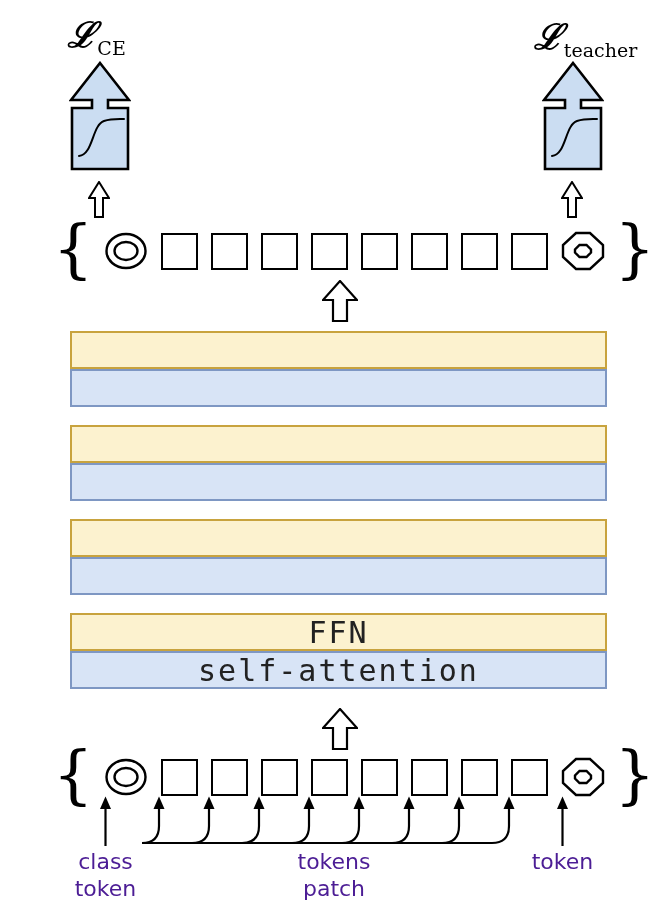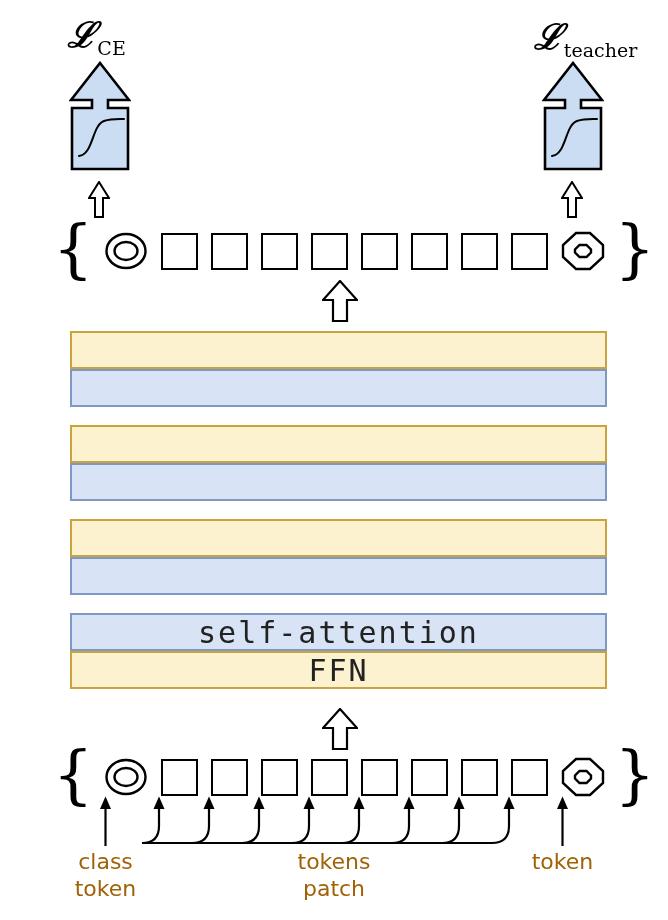--- a/index.html
+++ b/index.html
@@ -40,21 +40,21 @@
   .layer-pair{margin-bottom:18px;}
   .bar{height:38px;box-sizing:border-box;display:flex;align-items:center;
        justify-content:center;}
   .bar.ffn{background:var(--ffn-fill,#FCF2CF);border:2px solid var(--ffn-border,#C8A33E);}
   .bar.att{background:var(--att-fill,#D8E4F6);border:2px solid var(--att-border,#7E97C3);}
   .bar-label{font-family:"DejaVu Sans Mono", monospace;font-size:30px;
              letter-spacing:2px;color:#222;white-space:pre;}
   
   .ann-svg{position:absolute;left:0;top:792px;}
   .caption{position:absolute;top:848px;text-align:center;font-size:22px;
-           line-height:27px;color:#a16207;}
+           line-height:27px;color:#4c1d95;}
   .caption-class{width:110px;left:42px;}
   .caption-patch{width:130px;left:268px;}
   .caption-distill{width:170px;left:487px;}
 </style>
 </head>
 <body>
 
 <div id="canvas">
 
   <div class="loss loss-left">
@@ -124,25 +124,25 @@
       </div>
       <div class="layer-pair">
         <div class="bar ffn">
           <span class="bar-label"></span>
         </div>
         <div class="bar att">
           <span class="bar-label"></span>
         </div>
       </div>
       <div class="layer-pair">
+        <div class="bar ffn">
+          <span class="bar-label">FFN</span>
+        </div>
         <div class="bar att">
           <span class="bar-label">self-attention</span>
-        </div>
-        <div class="bar ffn">
-          <span class="bar-label">FFN</span>
         </div>
       </div>
     </div>
 
   <svg class="big-arrow big-arrow-bottom" width="36" height="42" viewBox="0 0 36 42">
     <path d="M18,1 L35,20 L25,20 L25,41 L11,41 L11,20 L1,20 Z" fill="#fff" stroke="#000" stroke-width="2.2"></path>
   </svg>
 
   <div class="token-row token-row-bottom">
       <span class="brace">{</span>

